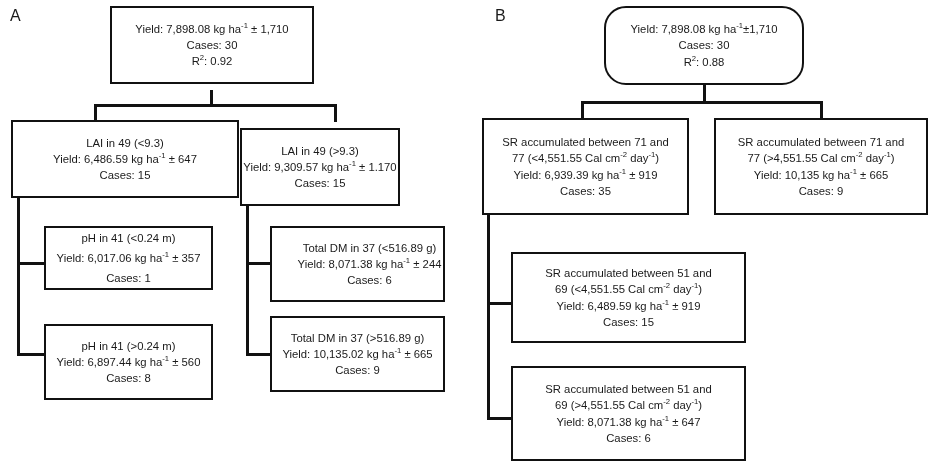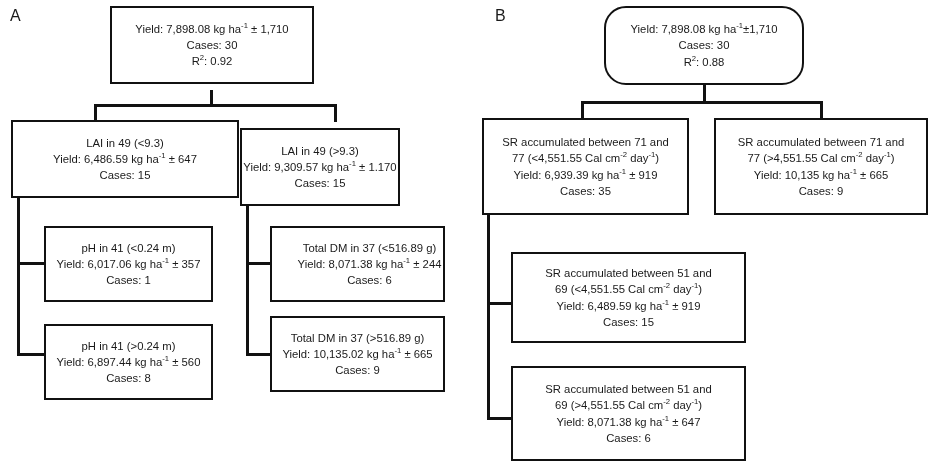--- a/index.html
+++ b/index.html
@@ -80,21 +80,21 @@
   <div class="node" style="left:240px; top:120px; width:160px; height:78px;margin-top:8px;">
     <span class="line">LAI in 49 (&gt;9.3)</span>
     <span class="line">Yield: 9,309.57 kg ha<sup>-1</sup> ± 1.170</span>
     <span class="line">Cases: 15</span>
   </div>
 
   <div class="edge" style="left:17px; top:198px; width:3px; height:158px;"></div>
   <div class="edge" style="left:17px; top:262px; width:28px; height:3px;"></div>
   <div class="edge" style="left:17px; top:353px; width:28px; height:3px;"></div>
 
-  <div class="node" style="left:44px; top:226px; width:169px; height:76px;">
+  <div class="node" style="left:44px; top:226px; width:169px; height:64px;justify-content:space-between;">
     <span class="line">pH in 41 (&lt;0.24 m)</span>
     <span class="line">Yield: 6,017.06 kg ha<sup>-1</sup> ± 357</span>
     <span class="line">Cases: 1</span>
   </div>
 
   <div class="node" style="left:44px; top:324px; width:169px; height:76px;">
     <span class="line">pH in 41 (&gt;0.24 m)</span>
     <span class="line">Yield: 6,897.44 kg ha<sup>-1</sup> ± 560</span>
     <span class="line">Cases: 8</span>
   </div>

